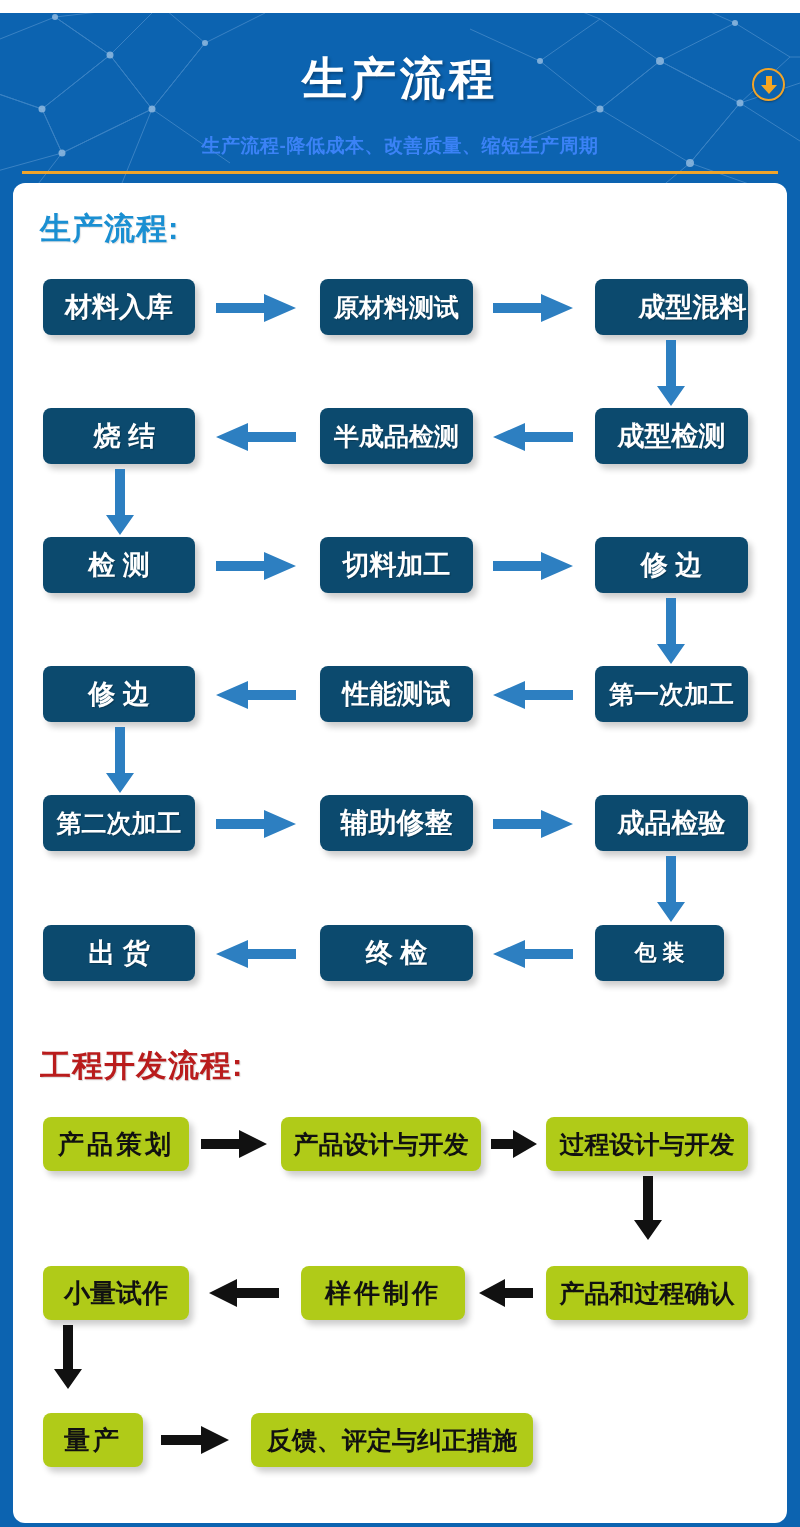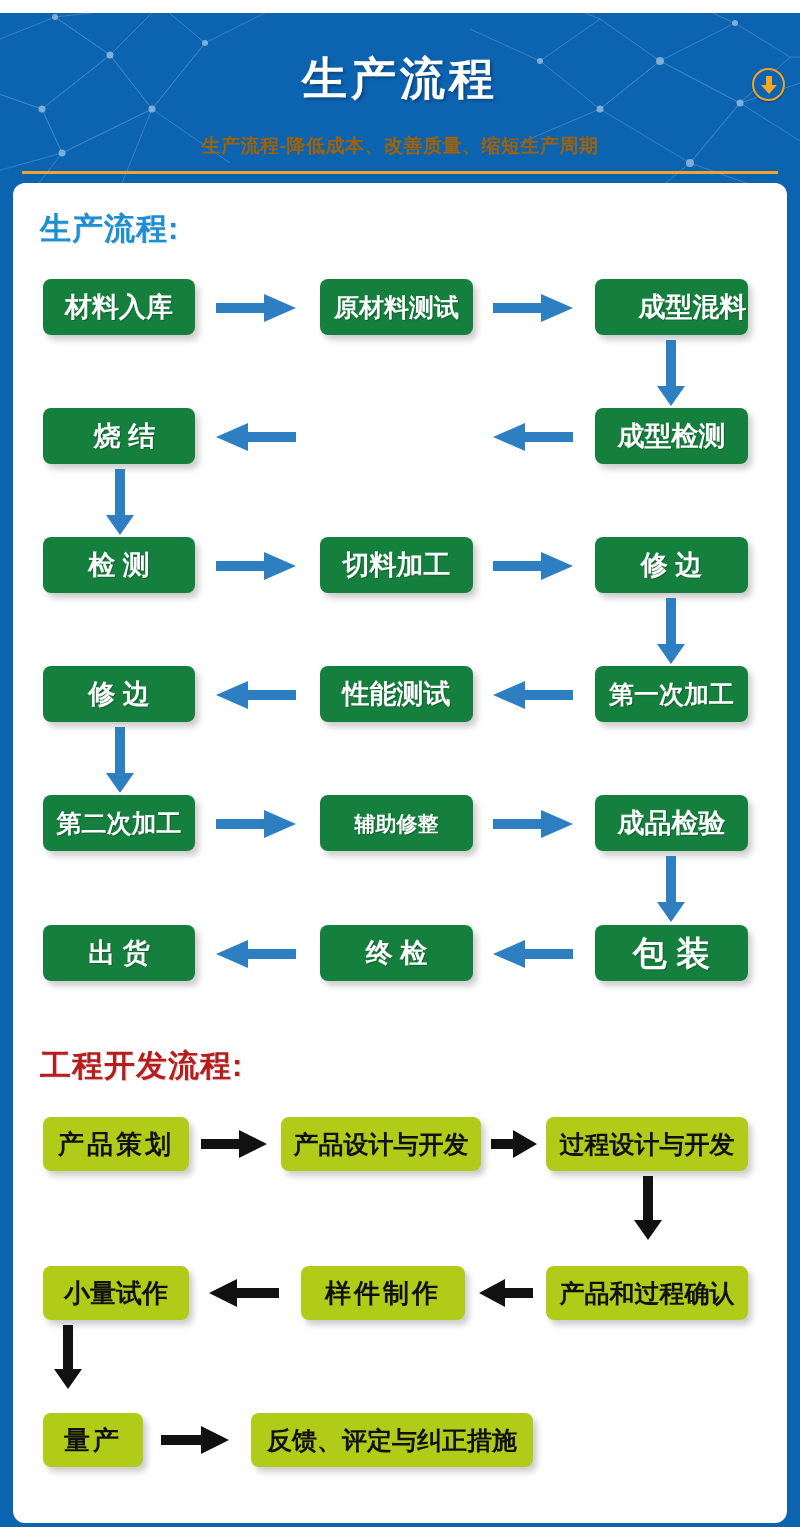--- a/index.html
+++ b/index.html
@@ -36,21 +36,21 @@
     color: #ffffff;
     font-size: 45px;
     font-weight: bold;
     letter-spacing: 4px;
     text-shadow: 2px 2px 3px rgba(0,0,0,0.28);
   }
   .subtitle {
     position: absolute;
     left: 0; top: 120px; width: 800px;
     text-align: center;
-    color: #a16207;
+    color: #3b82f6;
     font-size: 19px;
     font-weight: bold;
     letter-spacing: 0.5px;
   }
   .dl-icon {
     position: absolute;
     left: 752px; top: 68px;
     width: 33px; height: 33px;
     border-radius: 50%;
     border: 2.5px solid #f0a42a;
@@ -84,21 +84,21 @@
   .node {
     position: absolute;
     display: flex; align-items: center; justify-content: center;
     border-radius: 8px;
     color: #ffffff;
     font-weight: bold;
     line-height: 1;
     box-shadow: 4px 5px 6px rgba(0,0,0,0.20);
     white-space: nowrap;
   }
-  .node.blue { background: #15803d; color:#ffffff; text-shadow: 1px 1px 1px rgba(0,0,0,0.25); }
+  .node.blue { background: #0c4a6e; color:#ffffff; text-shadow: 1px 1px 1px rgba(0,0,0,0.25); }
   .node.green { background: #b0cb18; color:#111111; }
   
   .arrow { position: absolute; }
   .arrow svg { display: block; }
 </style>
 </head>
 <body>
 
 <div class="page">
 
@@ -176,20 +176,21 @@
           <path d="M0 10 H48 V1 L80 15 L48 29 V20 H0 Z" fill="#2d7fc1"></path>
         </svg>
     </div>
     <div class="arrow" style="left:643px; top:157px;">
       <svg width="30" height="68" viewBox="0 0 30 68">
           <path d="M10 0 H20 V46 H29 L15 66 L1 46 H10 Z" fill="#2d7fc1"></path>
         </svg>
     </div>
 
     <div class="node blue" style="left:30px;  top:225px; width:152px; height:56px; font-size:27px;padding-left:11px;">烧  结</div>
+    <div class="node blue" style="left:307px; top:225px; width:153px; height:56px; font-size:25px;">半成品检测</div>
     <div class="node blue" style="left:582px; top:225px; width:153px; height:56px; font-size:27px;">成型检测</div>
     <div class="arrow" style="left:203px; top:239px;">
       <svg width="84" height="30" viewBox="0 0 84 30">
           <path d="M80 10 H32 V1 L0 15 L32 29 V20 H80 Z" fill="#2d7fc1"></path>
         </svg>
     </div>
     <div class="arrow" style="left:480px; top:239px;">
       <svg width="84" height="30" viewBox="0 0 84 30">
           <path d="M80 10 H32 V1 L0 15 L32 29 V20 H80 Z" fill="#2d7fc1"></path>
         </svg>
@@ -232,41 +233,41 @@
           <path d="M80 10 H32 V1 L0 15 L32 29 V20 H80 Z" fill="#2d7fc1"></path>
         </svg>
     </div>
     <div class="arrow" style="left:92px; top:544px;">
       <svg width="30" height="68" viewBox="0 0 30 68">
           <path d="M10 0 H20 V46 H29 L15 66 L1 46 H10 Z" fill="#2d7fc1"></path>
         </svg>
     </div>
 
     <div class="node blue" style="left:30px;  top:612px; width:152px; height:56px; font-size:25px;">第二次加工</div>
-    <div class="node blue" style="left:307px; top:612px; width:153px; height:56px; font-size:21px;">辅助修整</div>
+    <div class="node blue" style="left:307px; top:612px; width:153px; height:56px; font-size:28px;border-radius:9px;">辅助修整</div>
     <div class="node blue" style="left:582px; top:612px; width:153px; height:56px; font-size:27px;">成品检验</div>
     <div class="arrow" style="left:203px; top:626px;">
       <svg width="84" height="30" viewBox="0 0 84 30">
           <path d="M0 10 H48 V1 L80 15 L48 29 V20 H0 Z" fill="#2d7fc1"></path>
         </svg>
     </div>
     <div class="arrow" style="left:480px; top:626px;">
       <svg width="84" height="30" viewBox="0 0 84 30">
           <path d="M0 10 H48 V1 L80 15 L48 29 V20 H0 Z" fill="#2d7fc1"></path>
         </svg>
     </div>
     <div class="arrow" style="left:643px; top:673px;">
       <svg width="30" height="68" viewBox="0 0 30 68">
           <path d="M10 0 H20 V46 H29 L15 66 L1 46 H10 Z" fill="#2d7fc1"></path>
         </svg>
     </div>
 
     <div class="node blue" style="left:30px;  top:742px; width:152px; height:56px; font-size:27px;">出  货</div>
     <div class="node blue" style="left:307px; top:742px; width:153px; height:56px; font-size:27px;">终  检</div>
-    <div class="node blue" style="left:582px; top:742px; width:153px; height:56px; font-size:34px;">包  装</div>
+    <div class="node blue" style="left:582px; top:742px; width:129px; height:56px; font-size:22px;">包  装</div>
     <div class="arrow" style="left:203px; top:756px;">
       <svg width="84" height="30" viewBox="0 0 84 30">
           <path d="M80 10 H32 V1 L0 15 L32 29 V20 H80 Z" fill="#2d7fc1"></path>
         </svg>
     </div>
     <div class="arrow" style="left:480px; top:756px;">
       <svg width="84" height="30" viewBox="0 0 84 30">
           <path d="M80 10 H32 V1 L0 15 L32 29 V20 H80 Z" fill="#2d7fc1"></path>
         </svg>
     </div>

